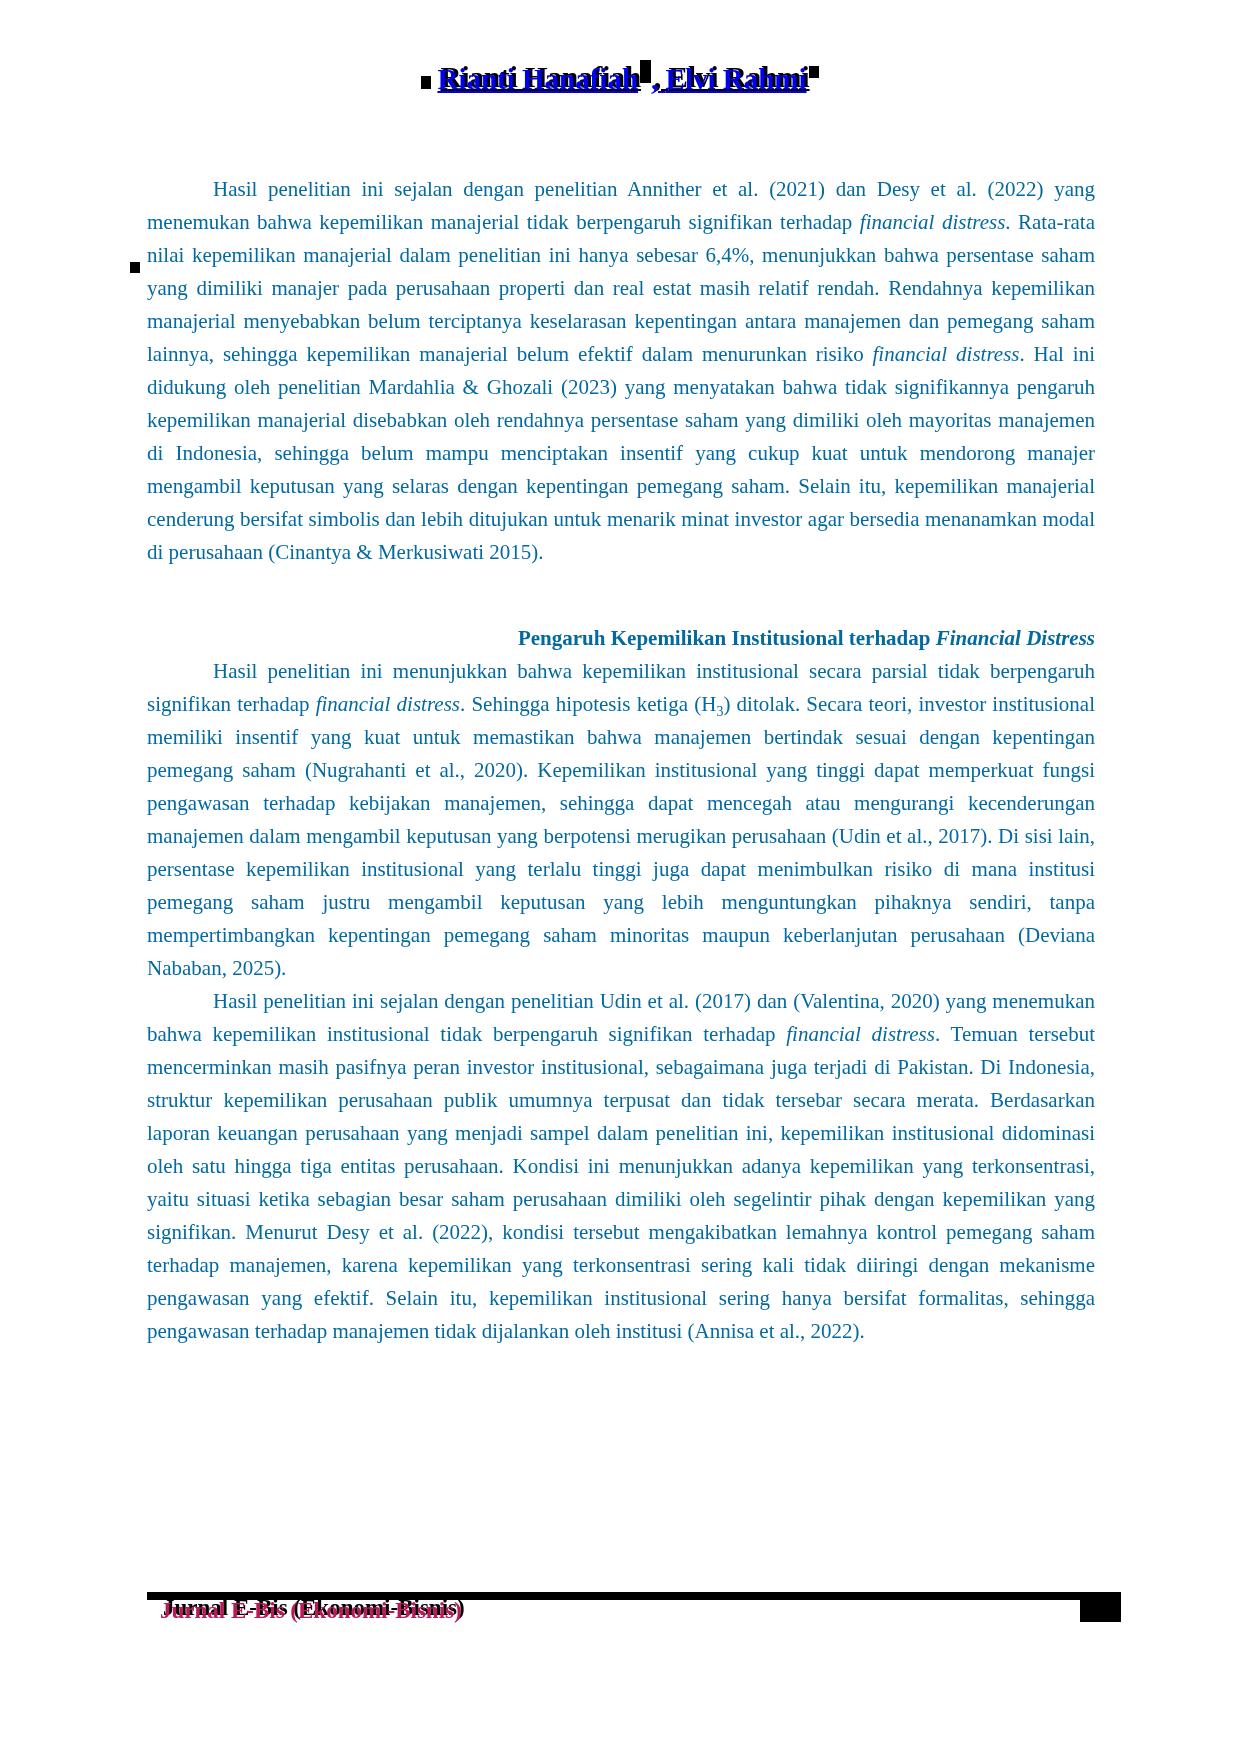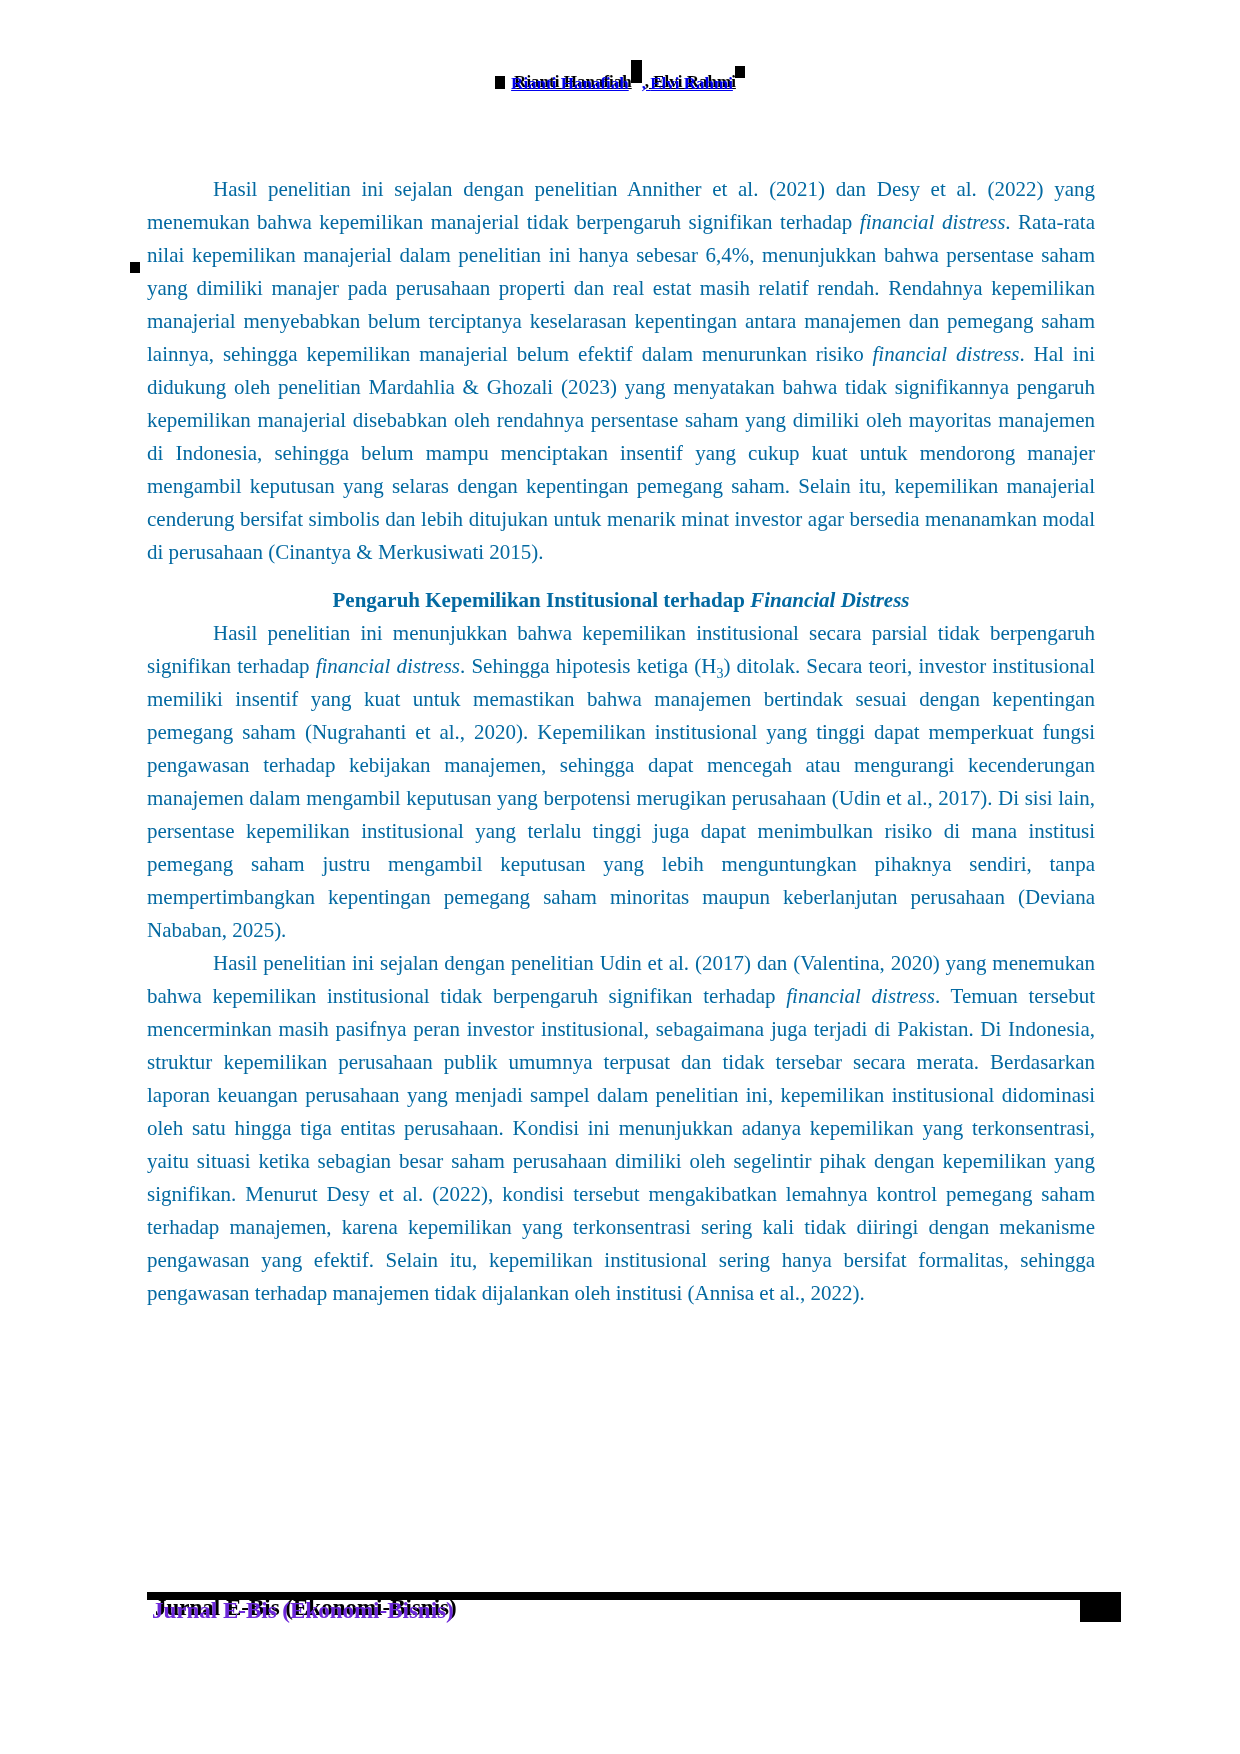--- a/index.html
+++ b/index.html
@@ -12,21 +12,21 @@
     overflow: hidden;
     font-family: "Liberation Serif", "DejaVu Serif", serif;
   }
 
   
   .header {
     position: absolute;
     top: 60px; left: 0;
     width: 100%;
     text-align: center;
-    font-size: 17px;
+    font-size: 29px;
     font-weight: bold;
     color: #0000EE;
   }
   .authors {
     text-decoration: underline;
     text-shadow: 3px -2px 0 #000000;
     cursor: pointer;
   }
   .header-marker {
     display:inline-block;
@@ -51,26 +51,26 @@
     left: 147px;
     top: 173px;
     width: 948px;
     font-size: 21px;
     line-height: 33px;
     text-align: justify;
     color: #0369a1;
   }
   .para { margin: 0; text-indent: 66px; }
   .heading {
-    margin: 15px 0 0 0;
+    margin: 53px 0 0 0;
     font-size: 21px;
     line-height: 33px;
     font-weight: bold;
     text-indent: 0;
-    text-align: center;
+    text-align: right;
   }
   .body sub { font-size: 14px; line-height: 0; }
 
   .margin-sq {
     position:absolute;
     left:130px; top:262px;
     width:10px; height:11px;
     background:#000;
   }
 
@@ -82,24 +82,24 @@
     background:#000000;
   }
   .footer-pageno {
     position:absolute;
     left:1080px; top:1592px;
     width:41px; height:30px;
     background:#000000;
   }
   .footer-text {
     position:absolute;
-    left:152px; top:1598px;
+    left:160px; top:1598px;
     font-size: 23px;
     font-weight: bold;
-    color: #6d28d9;
+    color: #be185d;
     text-shadow: 3px -3px 0 #000000;
     cursor: pointer;
   }
 </style>
 </head>
 <body>
 
 <div class="page">
 
   <div class="header">

